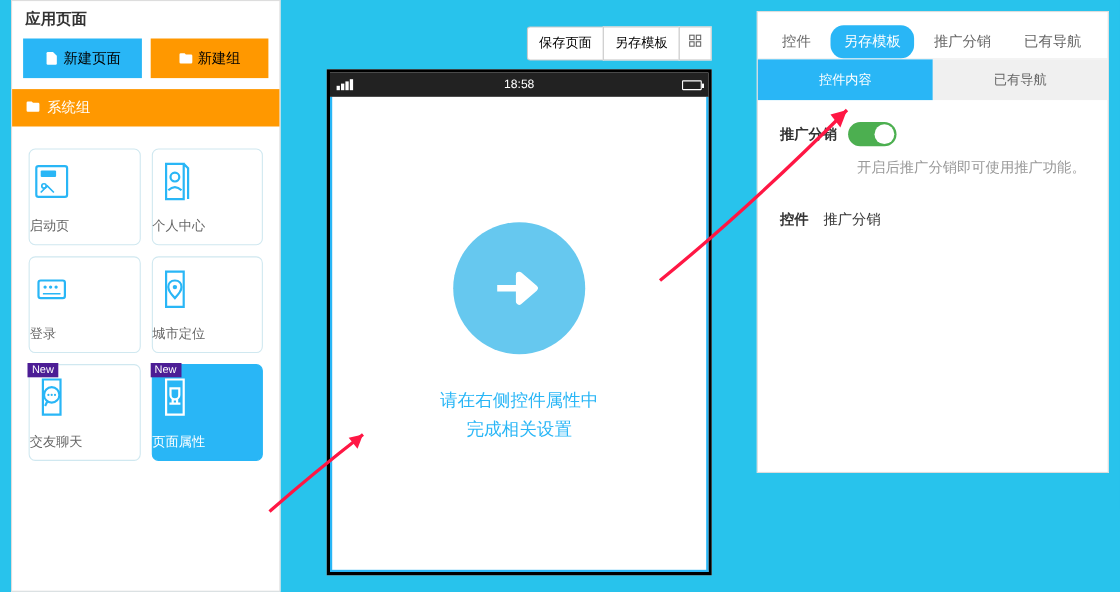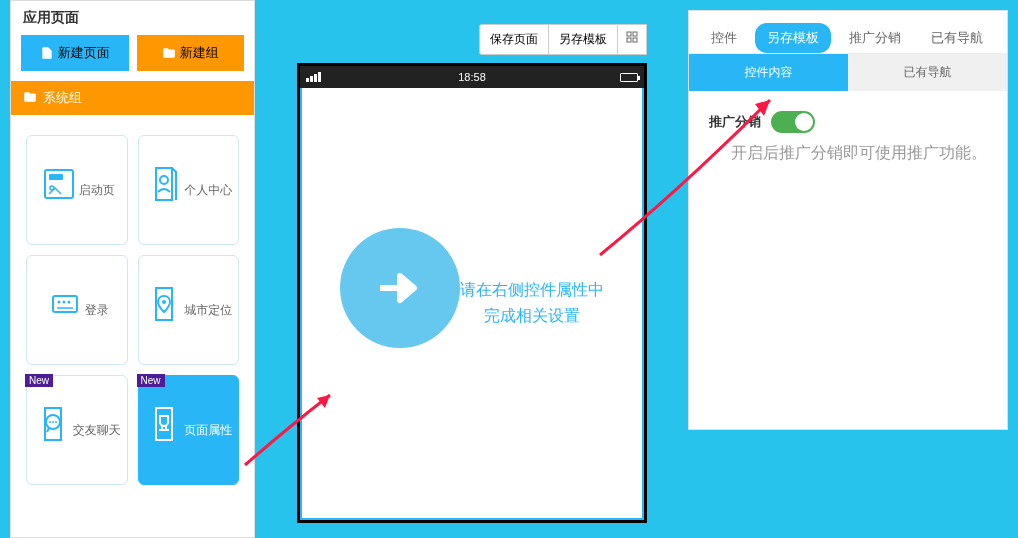--- a/index.html
+++ b/index.html
@@ -7,53 +7,53 @@
 .left-panel{position:absolute;left:10px;top:0;width:245px;height:538px;background:#fff;border:1px solid #ddd}
 .left-title{padding:8px 12px;font-size:14px;color:#333;font-weight:bold}
 .btn-row{display:flex;gap:8px;padding:0 10px 10px}
 .btn{flex:1;height:36px;display:flex;align-items:center;justify-content:center;color:#000000;font-size:13px;cursor:pointer}
 .btn-blue{background:#29b6f6}
 .btn-orange{background:#ff9800}
 .btn .ic{margin-right:4px;display:inline-flex}
 .group-header{background:#ff9800;color:#fff;padding:8px 12px;font-size:13px;display:flex;align-items:center}
 .group-header .ic{margin-right:6px}
 .grid{display:grid;grid-template-columns:1fr 1fr;gap:10px;padding:20px 15px}
-.card{position:relative;border:1px solid #d0e8f0;border-radius:6px;height:110px;display:flex;flex-direction:row;align-items:center;justify-content:center;cursor:pointer;background:#fff}
+.card{position:relative;border:1px solid #d0e8f0;border-radius:6px;height:88px;display:flex;flex-direction:column;align-items:flex-start;justify-content:center;cursor:pointer;background:#fff}
 .card.active{background:#29b6f6;border-color:#29b6f6}
 .card.active .card-label{color:#fff}
 .card-icon{width:40px;height:40px;display:flex;align-items:center;justify-content:center;margin-bottom:12px}
 .card-label{font-size:12px;color:#666}
 .new-badge{position:absolute;top:-2px;left:-2px;background:#4c1d95;color:#fff;font-size:10px;padding:1px 4px}
 .phone-area{position:absolute;left:282px;top:0;width:380px;height:538px}
 .toolbar{display:flex;justify-content:flex-end;gap:0;margin:24px 15px 8px}
 .tbtn{border:1px solid #ccc;background:#fff;padding:6px 10px;font-size:12px;cursor:pointer;margin-left:-1px}
 .tbtn:first-child{border-radius:3px 0 0 3px}
 .tbtn.ic-only{padding:6px 8px}
 .phone{margin:0 15px;background:#fff;border:3px solid #000000;height:460px;position:relative}
 .status-bar{background:#222;color:#fff;height:22px;display:flex;align-items:center;justify-content:center;font-size:11px;position:relative}
 .status-bar .sig{position:absolute;left:6px;display:flex;align-items:flex-end;gap:1px}
 .status-bar .sig span{width:3px;background:#fff;display:inline-block}
 .status-bar .bat{position:absolute;right:6px;width:18px;height:9px;border:1px solid #fff;border-radius:1px}
 .status-bar .bat::after{content:"";position:absolute;right:-3px;top:2px;width:2px;height:4px;background:#fff}
-.phone-content{display:flex;flex-direction:row;align-items:center;justify-content:center;height:calc(100% - 22px);border:2px solid #29b6f6;border-top:none}
+.phone-content{display:flex;flex-direction:column;align-items:center;justify-content:center;height:calc(100% - 22px);border:2px solid #29b6f6;border-top:none}
 .circle-arrow{width:120px;height:120px;border-radius:50%;background:#66c8ef;display:flex;align-items:center;justify-content:center;margin-bottom:30px}
 .phone-text{color:#29b6f6;font-size:16px;text-align:center;line-height:1.6}
 .right-panel{position:absolute;right:10px;top:10px;width:320px;height:420px;background:#fff;border:1px solid #ddd}
 .tabs{display:flex;border-bottom:1px solid #eee;padding:12px 10px 0;gap:6px}
 .tab{padding:6px 12px;font-size:13px;color:#666;cursor:pointer;border-radius:12px}
 .tab.active{background:#29b6f6;color:#fff}
 .subtabs{display:flex}
 .subtab{flex:1;text-align:center;padding:10px;font-size:12px;cursor:pointer;background:#f0f0f0;color:#666}
 .subtab.active{background:#29b6f6;color:#fff}
 .prop-body{padding:20px}
 .prop-row{display:flex;align-items:center;margin-bottom:10px}
 .prop-label{font-size:13px;color:#333;font-weight:bold;margin-right:10px}
 .toggle{width:44px;height:22px;background:#4caf50;border-radius:11px;position:relative;cursor:pointer}
 .toggle::after{content:"";position:absolute;right:2px;top:2px;width:18px;height:18px;background:#fff;border-radius:50%}
-.prop-hint{font-size:16px;color:#999;margin-left:0;margin-top:6px;text-align:right}
+.prop-hint{font-size:13px;color:#999;margin-left:0;margin-top:6px;text-align:right}
 .prop-section{margin-top:30px;font-size:13px;color:#333}
 .prop-section b{margin-right:10px}
 .arrow-annotation{position:absolute;pointer-events:none}
 .arrow1{left:235px;top:380px;width:120px;height:90px}
 .arrow2{left:590px;top:80px;width:200px;height:180px}
 </style>
 </head>
 <body>
 
 <div class="left-panel">
@@ -209,20 +209,24 @@
   <div class="subtabs">
     <div class="subtab active">控件内容</div>
     <div class="subtab">已有导航</div>
   </div>
   <div class="prop-body">
     <div class="prop-row">
       <div class="prop-label">推广分销</div>
       <div class="toggle"></div>
     </div>
     <div class="prop-hint">开启后推广分销即可使用推广功能。</div>
+    <div class="prop-section">
+      <b>控件</b>
+      <span>推广分销</span>
+    </div>
   </div>
 </div>
 
 <svg class="arrow-annotation arrow1" viewBox="0 0 120 90">
   <path d="M10 85 Q50 50 95 15" fill="none" stroke="#ff1744" stroke-width="3"></path>
   <path d="M95 15 L82 18 L90 28 Z" fill="#ff1744"></path>
 </svg>
 <svg class="arrow-annotation arrow2" viewBox="0 0 200 180">
   <path d="M10 175 Q90 110 180 20" fill="none" stroke="#ff1744" stroke-width="3"></path>
   <path d="M180 20 L165 24 L174 36 Z" fill="#ff1744"></path>

